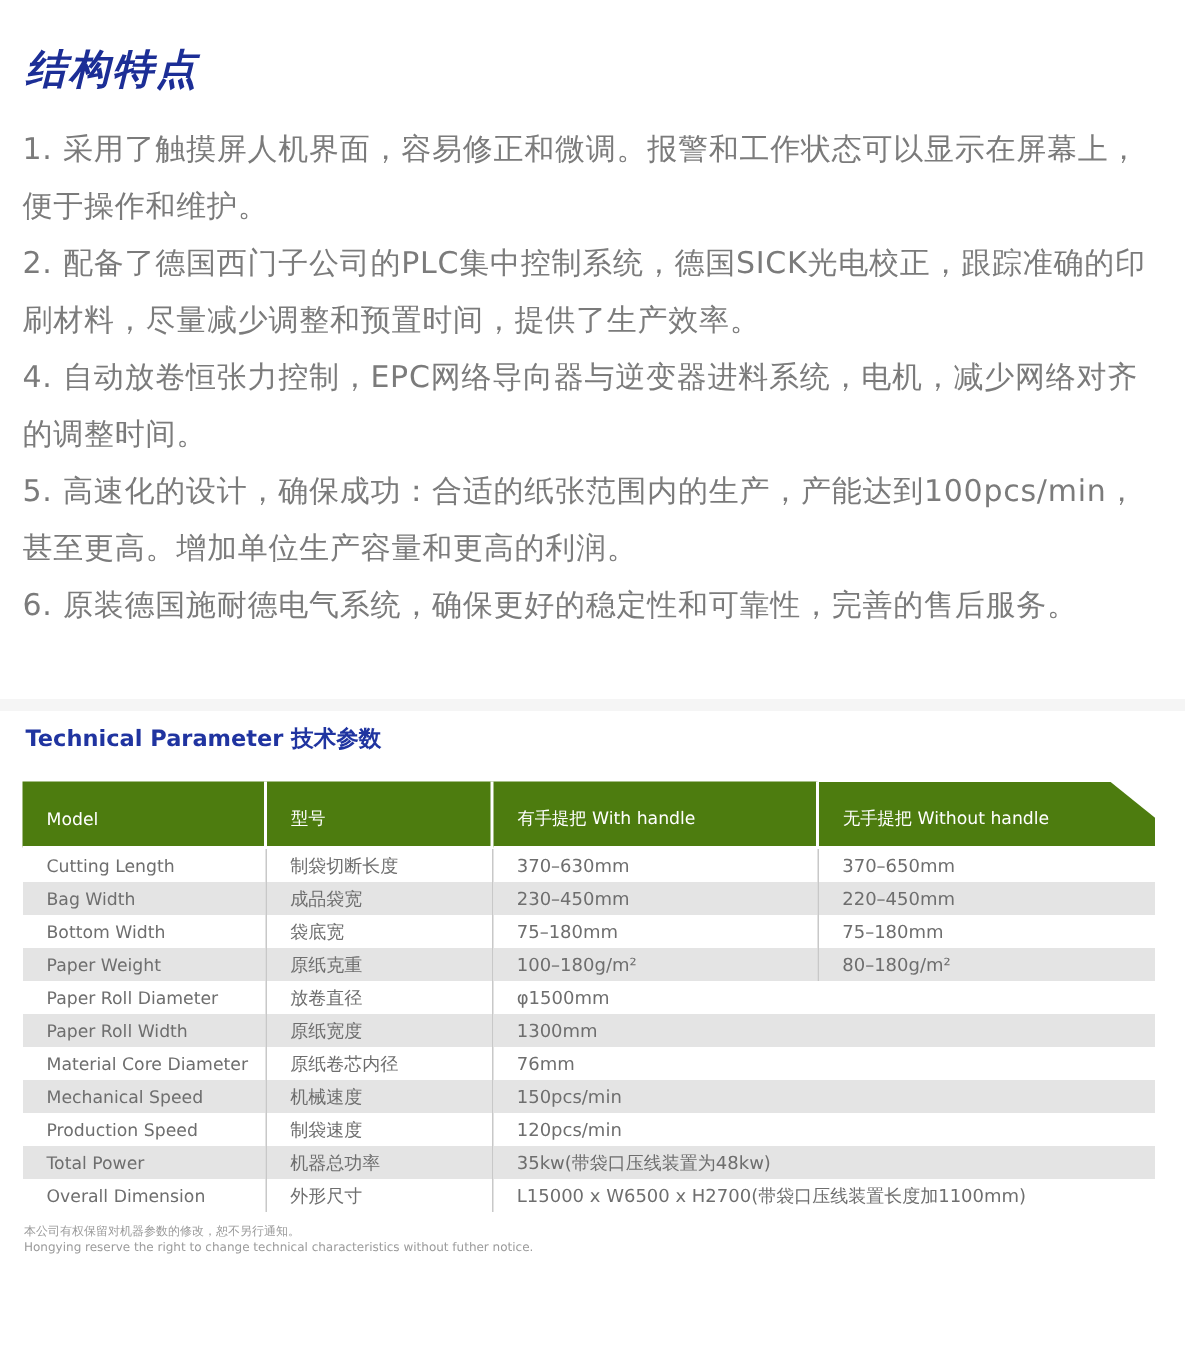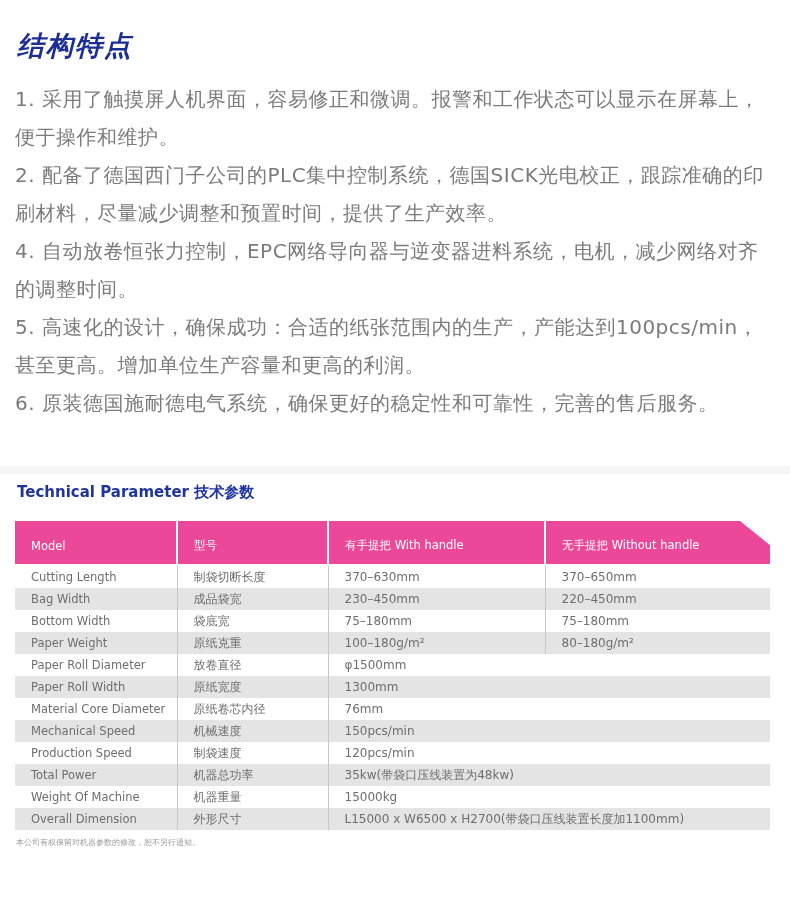--- a/index.html
+++ b/index.html
@@ -25,21 +25,21 @@
   }
   table.param{
     border-collapse:collapse;table-layout:fixed;
     margin-left:15px;width:755px;
   }
   table.param col.c1{width:162px;}
   table.param col.c2{width:151px;}
   table.param col.c3{width:217px;}
   table.param col.c4{width:225px;}
   table.param thead th{
-    background:#ec4899;color:#ffffff;font-weight:normal;
+    background:#4d7c0f;color:#ffffff;font-weight:normal;
     text-align:left;font-size:11.5px;
     height:33px;padding:8px 4px 2px 16px;vertical-align:middle;
     border-bottom:2px solid #ffffff;
   }
   table.param thead th.sep{border-left:2px solid #ffffff;}
   table.param thead th.cut{
     clip-path:polygon(0 0, calc(100% - 30px) 0, 100% 55%, 100% 100%, 0 100%);
   }
   table.param tbody td{
     height:20px;padding:1px 6px 1px 16px;
@@ -133,28 +133,24 @@
         <td>Production Speed</td>
         <td class="sep zh">制袋速度</td>
         <td class="sep val" colspan="2">120pcs/min</td>
       </tr>
       <tr>
         <td>Total Power</td>
         <td class="sep zh">机器总功率</td>
         <td class="sep val" colspan="2">35kw(带袋口压线装置为48kw)</td>
       </tr>
       <tr>
-        <td>Weight Of Machine</td>
-        <td class="sep zh">机器重量</td>
-        <td class="sep val" colspan="2">15000kg</td>
-      </tr>
-      <tr>
         <td>Overall Dimension</td>
         <td class="sep zh">外形尺寸</td>
         <td class="sep val" colspan="2">L15000 x W6500 x H2700(带袋口压线装置长度加1100mm)</td>
       </tr>
     </tbody>
   </table>
 
   <div class="footnotes">
     <p class="footnote">本公司有权保留对机器参数的修改，恕不另行通知。</p>
+    <p class="footnote">Hongying reserve the right to change technical characteristics without futher notice.</p>
   </div>
 </div>
 
 </body></html>

